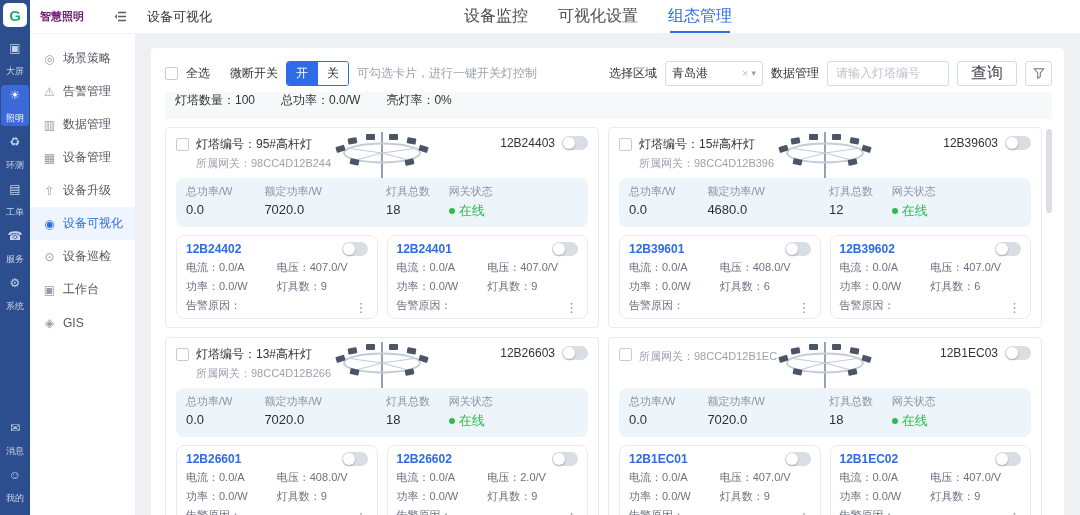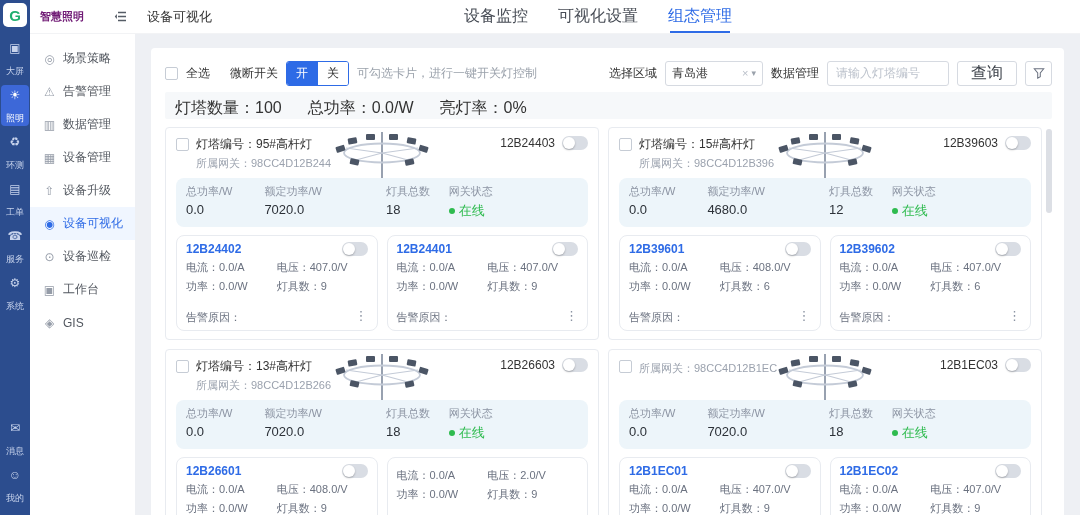--- a/index.html
+++ b/index.html
@@ -52,21 +52,21 @@
   .tb-right{margin-left:auto;display:flex;align-items:center;gap:8px}
   .select{width:98px;height:25px;border:1px solid #d6dae1;border-radius:3px;display:flex;align-items:center;padding:0 6px;font-size:12px;color:#333;cursor:pointer}
   .select .val{flex:1}
   .clear-x{color:#b9bfc9;font-size:11px;margin-right:3px;cursor:pointer}
   .caret{color:#9aa1ab;font-size:9px}
   .text-input{width:122px;height:25px;border:1px solid #d6dae1;border-radius:3px;padding:0 8px;font-size:12px;color:#333;outline:none}
   .text-input::placeholder{color:#bcc2cc}
   .btn{height:25px;border:1px solid #d6dae1;border-radius:3px;background:#fff;font-size:16px;color:#3f444c;padding:0 13px;cursor:pointer}
   .icon-btn{width:27px;height:25px;border:1px solid #d6dae1;border-radius:3px;background:#fff;display:flex;align-items:center;justify-content:center;cursor:pointer}
 
-  .summary{height:27px;background:#f6f8fa;border-radius:2px;display:flex;align-items:flex-end;gap:26px;padding:0 10px;font-size:16px;color:#333;margin-top:4px}
+  .summary{height:27px;background:#f6f8fa;border-radius:2px;display:flex;align-items:flex-start;gap:26px;padding:0 10px;font-size:12px;color:#333;margin-top:4px}
 
   
   .cards-wrap{position:relative;margin-top:8px}
   .cards{display:grid;grid-template-columns:1fr 1fr;gap:9px;padding-right:10px}
   .card{border:1px solid #e8ebf0;border-radius:4px;background:#fff;padding:8px 10px}
   .card-head{display:flex;align-items:flex-start;gap:7px;height:42px;position:relative}
   .card-head .checkbox{margin-top:2px}
   .card-title{font-size:12px;color:#333}
   .card-sub{font-size:11px;color:#9ba2ae;margin-top:3px}
   .tower{position:absolute;left:50%;top:-4px;transform:translateX(-50%)}
@@ -80,21 +80,21 @@
   .stat.w1{width:20%}.stat.w2{width:31%}.stat.w3{width:16%}.stat.w4{flex:1}
   .status{color:#2fbb4f;display:flex;align-items:center}
   .dot{width:6px;height:6px;border-radius:50%;background:#2fbb4f;margin-right:4px;display:inline-block}
 
   .subcards{display:flex;gap:9px;margin-top:8px}
   .subcard{flex:1;border:1px solid #e8ebf0;border-radius:8px;padding:6px 9px 5px}
   .sub-head{display:flex;align-items:center;justify-content:space-between}
   .sub-id{font-size:12px;font-weight:700;color:#2e6be6;cursor:pointer}
   .kv{display:flex;margin-top:4px;font-size:11px;color:#6b7280}
   .kv span{flex:1;white-space:nowrap}
-  .alarm-row{display:flex;align-items:flex-start;justify-content:space-between;margin-top:16px;font-size:11px;color:#6b7280}
+  .alarm-row{display:flex;align-items:flex-end;justify-content:space-between;margin-top:4px;font-size:11px;color:#6b7280}
   .dots{color:#8c94a3;font-size:13px;cursor:pointer;line-height:11px}
 
   .v-thumb{position:absolute;top:2px;right:0;width:6px;height:84px;border-radius:3px;background:#dcdfe5;cursor:pointer}
 </style>
 </head>
 <body>
 
 <div class="app">
 
   <div class="rail">
@@ -512,20 +512,24 @@
                       <div class="kv">
                         <span>功率：0.0/W</span>
                         <span>灯具数：9</span>
                       </div>
                       <div class="alarm-row">
                         <span>告警原因：</span>
                         <span class="dots">⋮</span>
                       </div>
                     </div>
                     <div class="subcard">
+                      <div class="sub-head">
+                        <span class="sub-id">12B26602</span>
+                        <span class="switch"></span>
+                      </div>
                       <div class="kv">
                         <span>电流：0.0/A</span>
                         <span>电压：2.0/V</span>
                       </div>
                       <div class="kv">
                         <span>功率：0.0/W</span>
                         <span>灯具数：9</span>
                       </div>
                       <div class="alarm-row">
                         <span>告警原因：</span>

